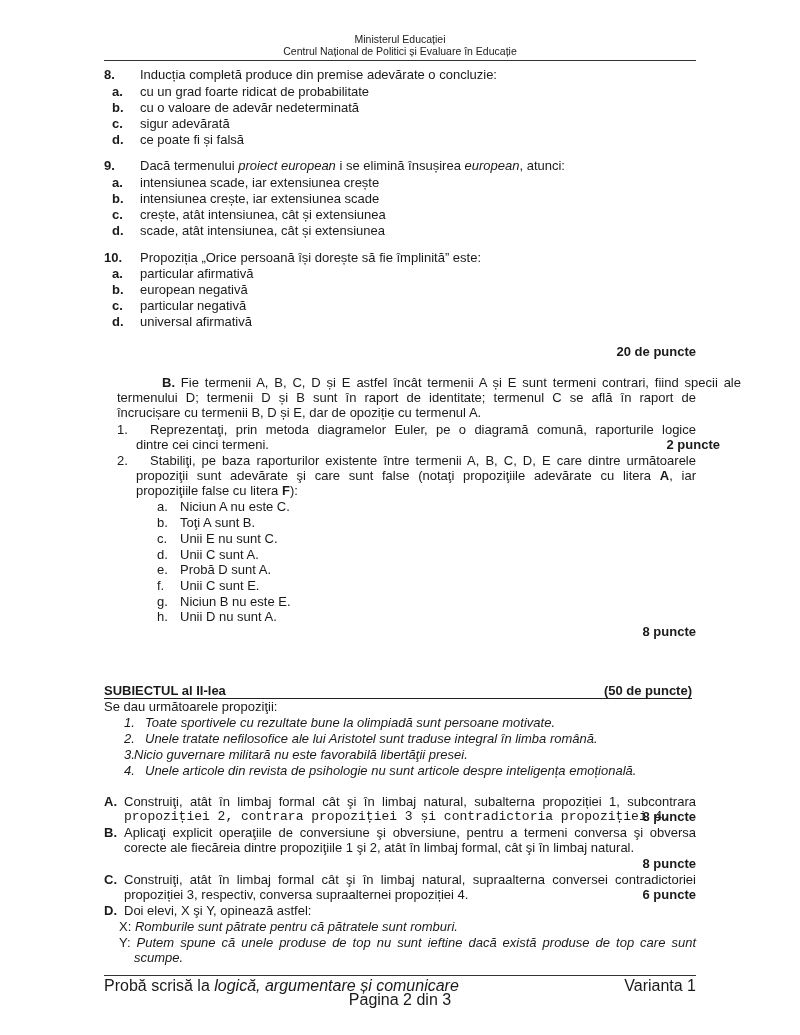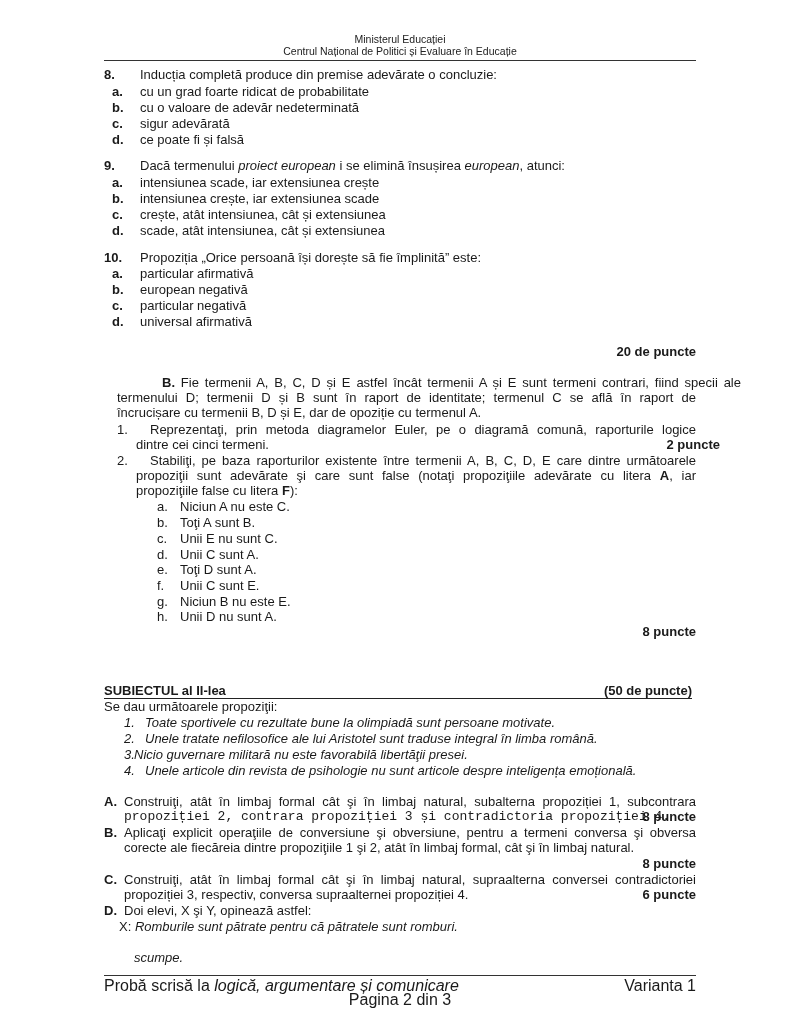--- a/index.html
+++ b/index.html
@@ -86,21 +86,21 @@
 
     <span class="line" style="left:157px; top:499px;">a.</span>
     <span class="line" style="left:180px; top:499px;">Niciun A nu este C.</span>
     <span class="line" style="left:157px; top:515px;">b.</span>
     <span class="line" style="left:180px; top:515px;">Toţi A sunt B.</span>
     <span class="line" style="left:157px; top:531px;">c.</span>
     <span class="line" style="left:180px; top:531px;">Unii E nu sunt C.</span>
     <span class="line" style="left:157px; top:547px;">d.</span>
     <span class="line" style="left:180px; top:547px;">Unii C sunt A.</span>
     <span class="line" style="left:157px; top:562px;">e.</span>
-    <span class="line" style="left:180px; top:562px;">Toţi D sunt A.</span>
+    <span class="line" style="left:180px; top:562px;">Probă D sunt A.</span>
     <span class="line" style="left:157px; top:578px;">f.</span>
     <span class="line" style="left:180px; top:578px;">Unii C sunt E.</span>
     <span class="line" style="left:157px; top:594px;">g.</span>
     <span class="line" style="left:180px; top:594px;">Niciun B nu este E.</span>
     <span class="line" style="left:157px; top:609px;">h.</span>
     <span class="line" style="left:180px; top:609px;">Unii D nu sunt A.</span>
 
     <span class="right" style="top:624px;">8 puncte</span>
   </div>
 
@@ -130,20 +130,21 @@
   <span class="right" style="top:856px;">8 puncte</span>
 
   <span class="num" style="left:104px; top:872px;">C.</span>
   <div class="just" style="left:124px; top:872px; width:572px;">Construiţi, atât în limbaj formal cât şi în limbaj natural, supraalterna conversei contradictoriei</div>
   <div class="line" style="left:124px; top:887px;">propoziției 3, respectiv, conversa supraalternei propoziției 4.</div>
   <span class="right" style="top:887px;">6 puncte</span>
 
   <span class="num" style="left:104px; top:903px;">D.</span>
   <div class="line" style="left:124px; top:903px;">Doi elevi, X şi Y, opinează astfel:</div>
   <div class="line" style="left:119px; top:919px;"><span>X: </span><i>Romburile sunt pătrate pentru că pătratele sunt romburi.</i></div>
+  <div class="just" style="left:119px; top:935px; width:577px;"><span>Y: </span><i>Putem spune că unele produse de top nu sunt ieftine dacă există produse de top care sunt</i></div>
   <div class="line" style="left:134px; top:950px;"><i>scumpe.</i></div>
 
   <div class="hline" style="top:975px;"></div>
   <div class="foot" style="left:104px; top:979px;"><span>Probă scrisă la </span><i>logică, argumentare și comunicare</i></div>
   <div class="foot" style="right:104px; top:979px;">Varianta 1</div>
   <div class="foot" style="left:104px; width:592px; text-align:center; top:993px;">Pagina 2 din 3</div>
 
 </div>
 
 </body></html>

